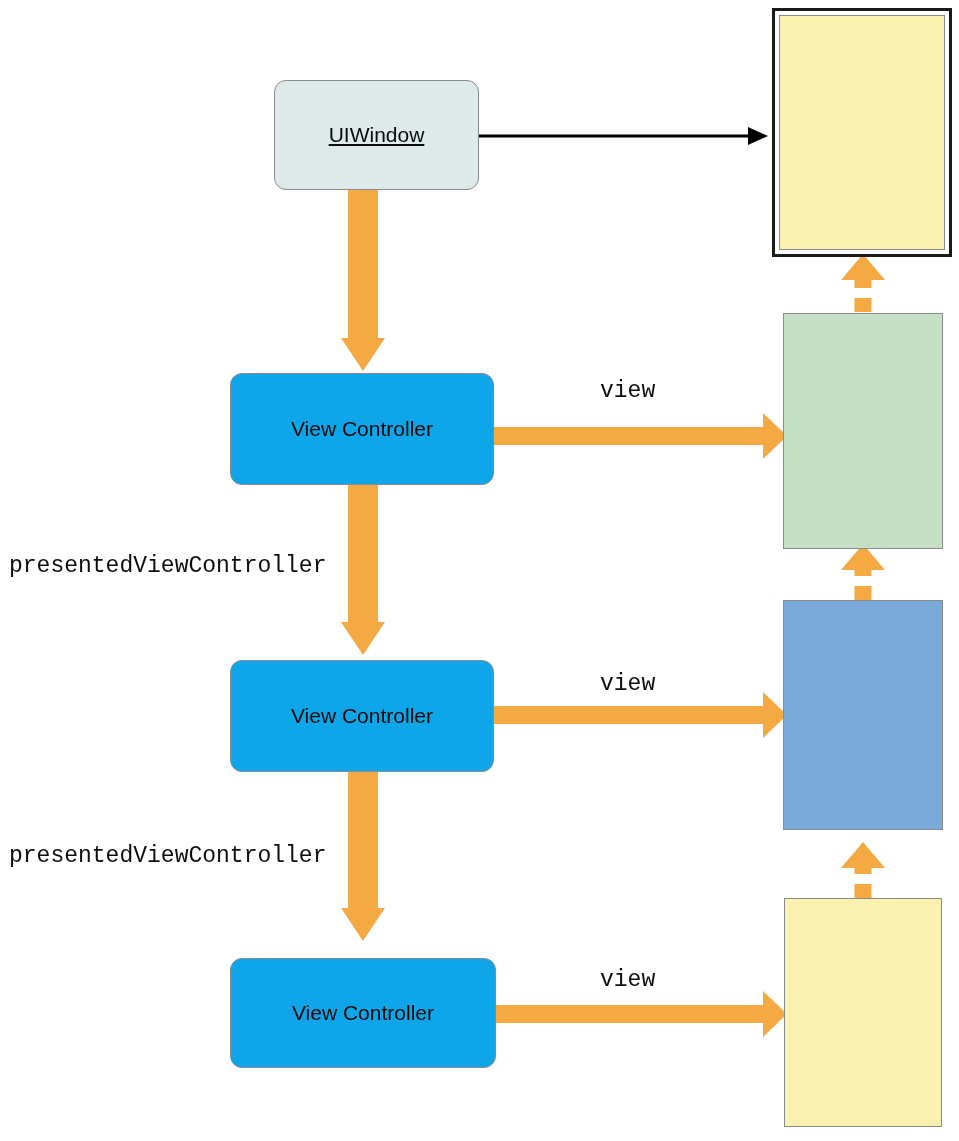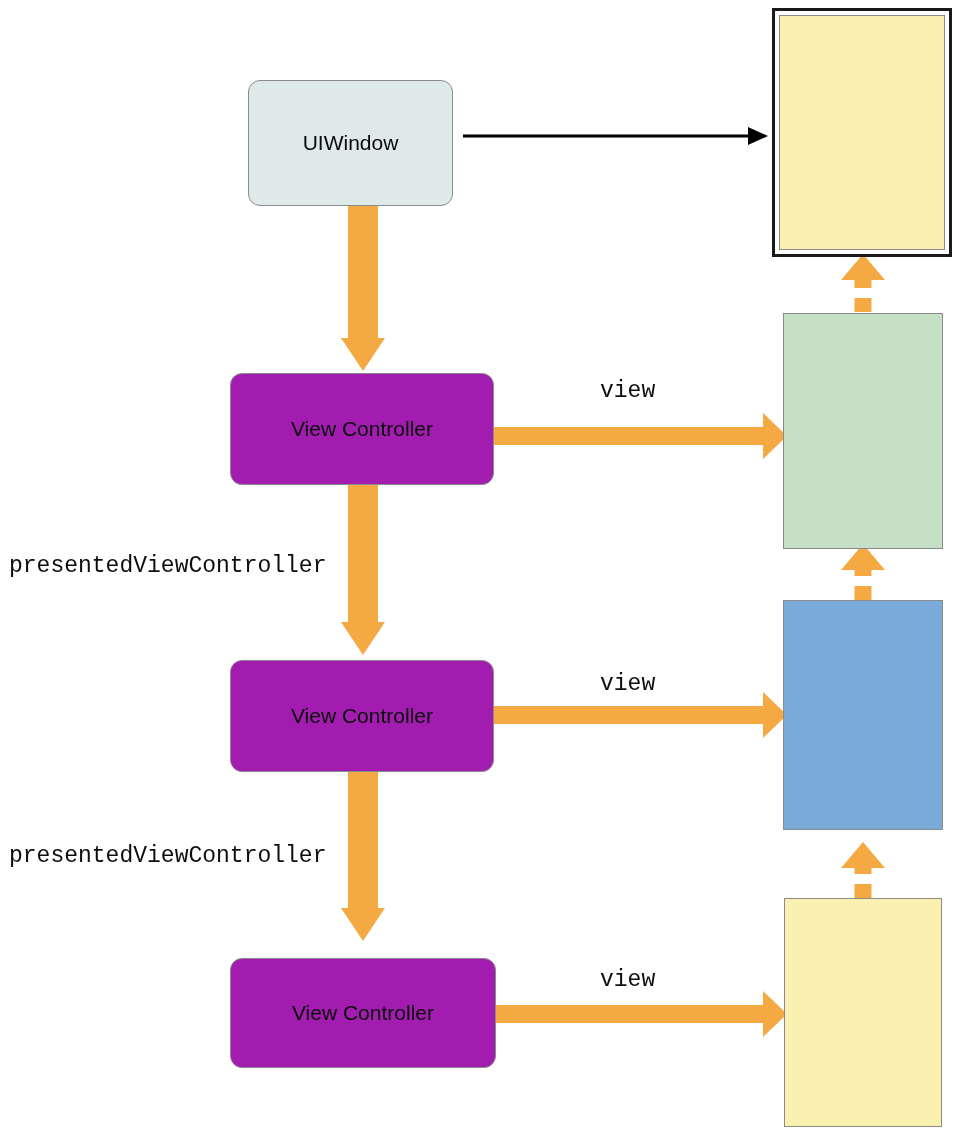--- a/index.html
+++ b/index.html
@@ -19,21 +19,21 @@
   }
   .node {
     position: absolute;
     box-sizing: border-box;
     display: flex;
     align-items: center;
     justify-content: center;
     text-align: center;
   }
   .vc-box {
-    background: #a21caf;
+    background: #0ea5e9;
     border: 1.5px solid #8b8b8b;
     border-radius: 12px;
     font-family: "Liberation Sans", sans-serif;
     font-size: 21px;
     color: #0a0a0a;
   }
   .window-node {
     background: #dee9ea;
     border: 1.5px solid #8b8b8b;
     border-radius: 12px;
@@ -133,21 +133,21 @@
       <line x1="863" y1="600" x2="863" y2="568" stroke="#f5a943" stroke-width="17" stroke-dasharray="14 10"></line>
       <polygon points="841,570 885,570 863,544" fill="#f5a943"></polygon>
     </g>
 
     <g>
       <line x1="863" y1="898" x2="863" y2="866" stroke="#f5a943" stroke-width="17" stroke-dasharray="14 10"></line>
       <polygon points="841,868 885,868 863,842" fill="#f5a943"></polygon>
     </g>
   </svg>
 
-  <div class="node window-node" style="left:248px; top:80px; width:205px; height:126px;">
+  <div class="node window-node" style="left:274px; top:80px; width:205px; height:110px;text-decoration:underline;">
     <span>UIWindow</span>
   </div>
 
   <div class="node vc-box" style="left:230px; top:373px; width:264px; height:112px;">
     <span>View Controller</span>
   </div>
 
   <div class="node vc-box" style="left:230px; top:660px; width:264px; height:112px;">
     <span>View Controller</span>
   </div>

